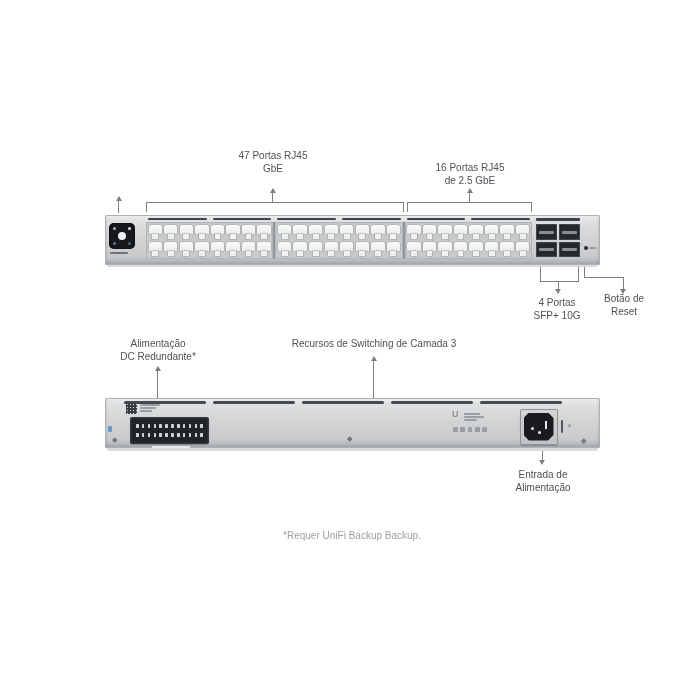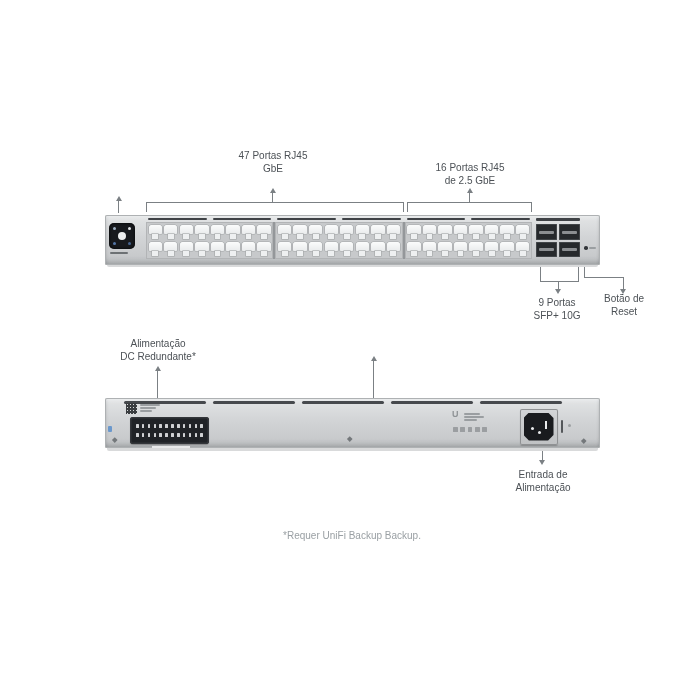--- a/index.html
+++ b/index.html
@@ -196,32 +196,33 @@
       <div class="sfp-cage"></div>
     </div>
   <div class="resetdot"></div>
   <div class="graybar" style="left:589px;top:247px;width:7px;height:2px;"></div>
 
   <div class="vl" style="left:540px;top:267px;height:14px;"></div>
   <div class="vl" style="left:578px;top:267px;height:14px;"></div>
   <div class="hl" style="left:540px;top:281px;width:39px;"></div>
   <div class="vl" style="left:558px;top:281px;height:8px;"></div>
   <div class="arrD" style="left:555px;top:289px;"></div>
-  <div class="ann" style="left:557px;top:296px;">9 Portas
+  <div class="ann" style="left:557px;top:296px;">4 Portas
 SFP+ 10G</div>
 
   <div class="vl" style="left:584px;top:267px;height:10px;"></div>
   <div class="hl" style="left:584px;top:277px;width:40px;"></div>
   <div class="vl" style="left:623px;top:277px;height:12px;"></div>
   <div class="arrD" style="left:620px;top:289px;"></div>
   <div class="ann" style="left:624px;top:292px;">Botão de
 Reset</div>
 
   <div class="ann" style="left:158px;top:337px;">Alimentação
 DC Redundante*</div>
+  <div class="ann nowrap" style="left:374px;top:337px;">Recursos de Switching de Camada 3</div>
   <div class="arrU" style="left:155px;top:366px;"></div>
   <div class="vl" style="left:157px;top:371px;height:27px;"></div>
   <div class="arrU" style="left:371px;top:356px;"></div>
   <div class="vl" style="left:373px;top:361px;height:37px;"></div>
 
   <div class="chassis" style="left:105px;top:398px;width:495px;height:50px;"></div>
   <div class="lip" style="left:107px;top:448px;width:491px;height:3px;"></div>
 
   <div class="vents">
       <div class="vent"></div>

